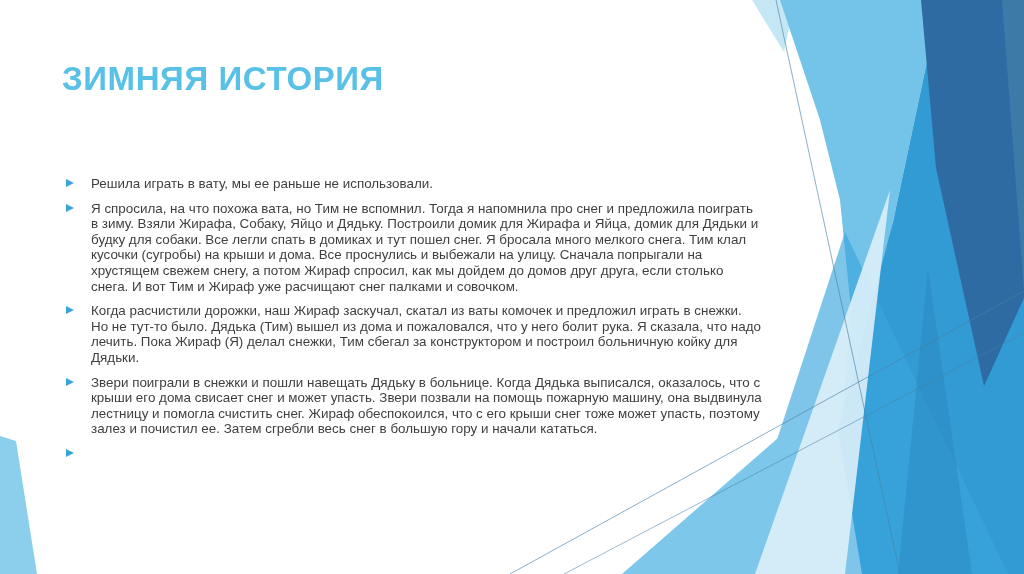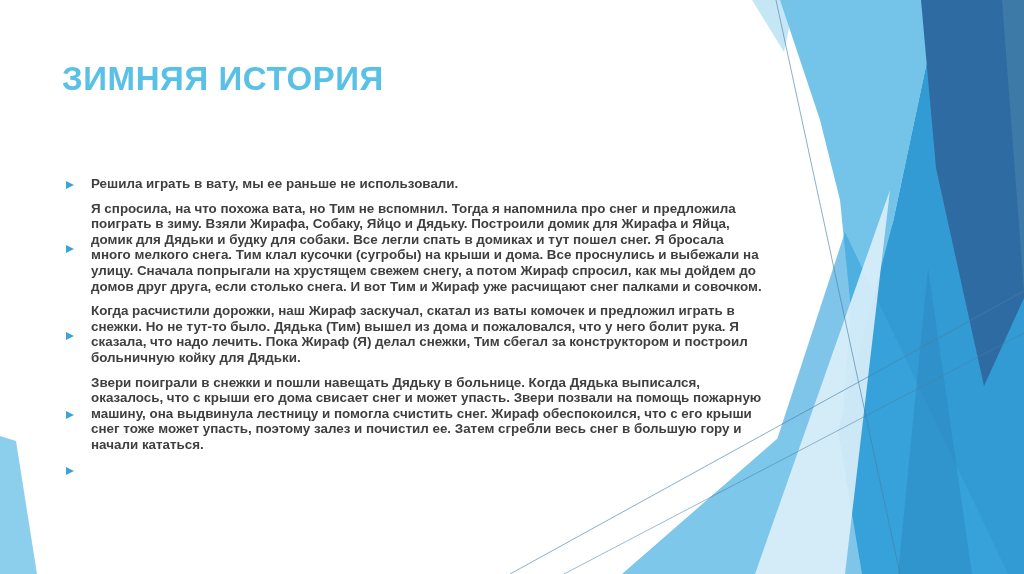--- a/index.html
+++ b/index.html
@@ -15,22 +15,22 @@
     position:absolute;left:62px;top:60px;margin:0;
     font-size:33px;font-weight:700;letter-spacing:.6px;
     color:var(--title_color,#58c1e5);
     white-space:nowrap;
   }
   ul.bullets{
     position:absolute;left:66px;top:176px;width:712px;
     margin:0;padding:0;list-style:none;
   }
   ul.bullets li{
-    display:flex;align-items:center;gap:17px;
-    margin:0 16px 9px 0;min-height:15px;font-weight:bold;
+    display:flex;align-items:flex-start;gap:17px;
+    margin:0 16px 9px 0;min-height:15px;
   }
   .marker{
     flex:0 0 auto;width:0;height:0;margin-top:3px;
     border-left:8px solid var(--marker_color,#3aa4da);
     border-top:4.5px solid transparent;
     border-bottom:4.5px solid transparent;
   }
   .btext{
     font-size:13.4px;line-height:15.6px;
     color:var(--body_color,#3f3f3f);

